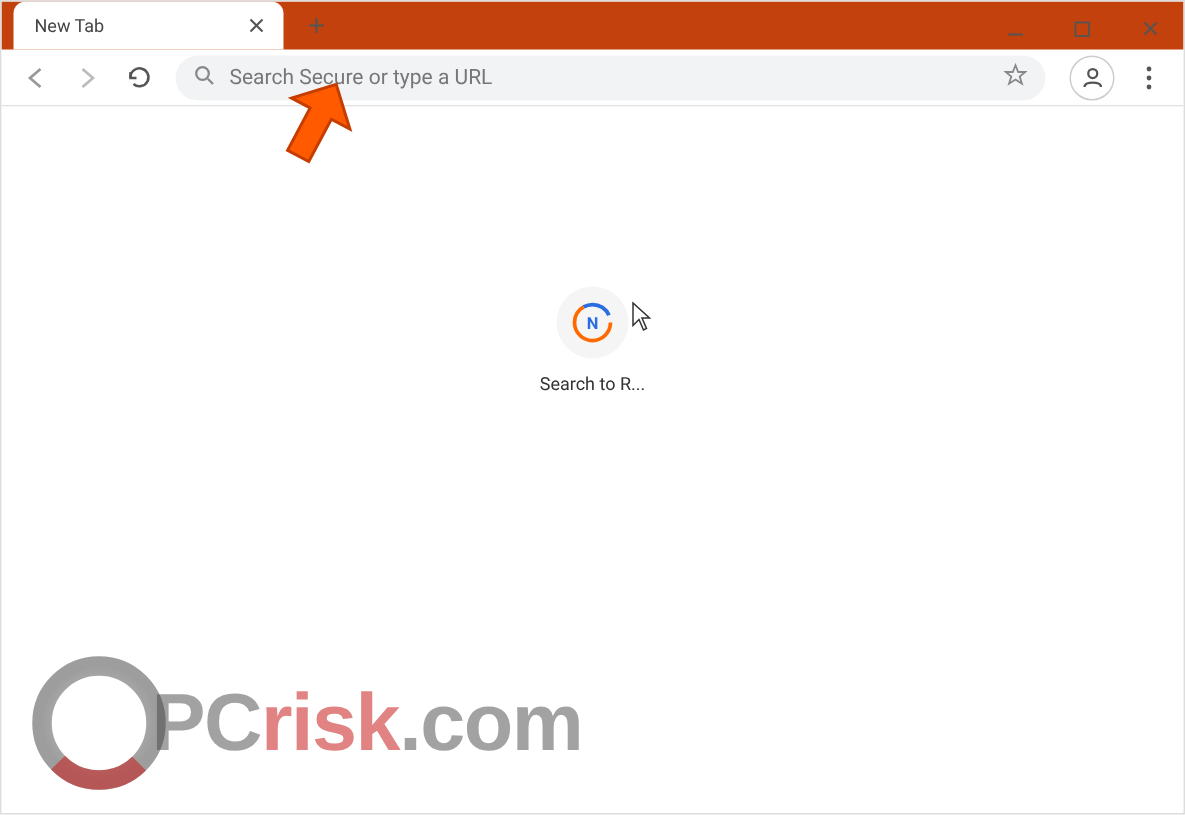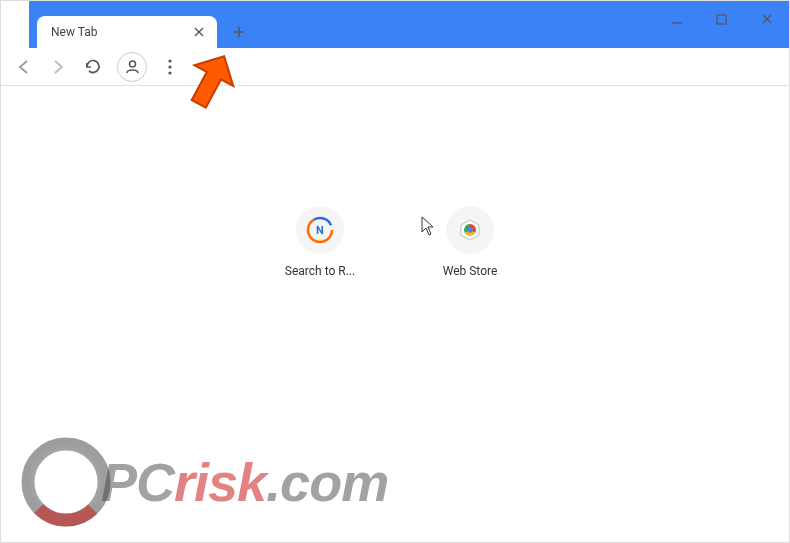--- a/index.html
+++ b/index.html
@@ -7,27 +7,26 @@
     font-family: -apple-system, BlinkMacSystemFont, "Segoe UI", Roboto, Arial, sans-serif;
     background: #fff;
     width: 790px;
     height: 543px;
     overflow: hidden;
     position: relative;
     border: 1px solid #ddd;
   }
   
   .tab-strip {
-    height: 47px;
-    background: #3b82f6;
+    height: 32px;
+    background: #c2410c;
     display: flex;
     align-items: flex-end;
     padding-left: 8px;
     position: relative;
-    margin-left: 28px;
   }
   .tab {
     height: 32px;
     background: #fff;
     border-radius: 8px 8px 0 0;
     display: flex;
     align-items: center;
     padding: 0 10px;
     min-width: 180px;
     font-size: 12px;
@@ -135,21 +134,20 @@
     left: 420px; top: 130px;
     pointer-events: none;
   }
   
   .watermark {
     position: absolute;
     left: 20px; bottom: 15px;
     font-family: Arial, sans-serif;
     font-size: 54px;
     font-weight: bold;
-    font-style: italic;
     color: rgba(70,70,70,0.5);
     letter-spacing: -1px;
     white-space: nowrap;
     display: flex; align-items: center;
   }
   .watermark .ring {
     width: 90px; height: 90px; margin-right: -10px;
     display:inline-block;
   }
   .watermark .red { color: rgba(200,30,30,0.55); }
@@ -199,20 +197,34 @@
   <div class="nav-btn">
     <svg width="18" height="18" viewBox="0 0 18 18">
         <path d="M6 3 L13 9 L6 15" fill="none" stroke="#bbb" stroke-width="1.8"></path>
       </svg>
   </div>
   <div class="nav-btn enabled">
     <svg width="17" height="17" viewBox="0 0 17 17">
         <path d="M3 9 A6 6 0 1 1 5 13" fill="none" stroke="#555" stroke-width="1.7"></path>
         <path d="M3 5 L3 9 L7 9" fill="none" stroke="#555" stroke-width="1.7"></path>
       </svg>
+  </div>
+  <div class="omnibox">
+    <span class="search-ico">
+      <svg width="14" height="14" viewBox="0 0 14 14">
+          <circle cx="6" cy="6" r="4.2" fill="none" stroke="#888" stroke-width="1.5"></circle>
+          <path d="M9.5 9.5 L13 13" stroke="#888" stroke-width="1.5"></path>
+        </svg>
+    </span>
+    <span class="placeholder">Search Secure or type a URL</span>
+    <span class="star">
+      <svg width="16" height="16" viewBox="0 0 16 16">
+          <path d="M8 1.5 L9.8 6 L14.5 6 L10.8 9 L12.3 13.8 L8 11 L3.7 13.8 L5.2 9 L1.5 6 L6.2 6 Z" fill="none" stroke="#888" stroke-width="1.2"></path>
+        </svg>
+    </span>
   </div>
   <div class="profile-btn">
     <svg width="17" height="17" viewBox="0 0 17 17">
         <circle cx="8.5" cy="6" r="3" fill="none" stroke="#555" stroke-width="1.5"></circle>
         <path d="M3 15 C3 11 14 11 14 15" fill="none" stroke="#555" stroke-width="1.5"></path>
       </svg>
   </div>
   <div class="menu-btn">
     <svg width="4" height="16" viewBox="0 0 4 16">
         <circle cx="2" cy="2" r="1.6" fill="#555"></circle>
@@ -226,33 +238,20 @@
   <div class="shortcuts">
     <div class="shortcut">
       <div class="circle">
         <svg width="28" height="28" viewBox="0 0 28 28">
           <circle cx="14" cy="14" r="12" fill="none" stroke="#ff6a00" stroke-width="2.5" stroke-dasharray="50 30"></circle>
           <circle cx="14" cy="14" r="12" fill="none" stroke="#2a6de0" stroke-width="2.5" stroke-dasharray="20 60" stroke-dashoffset="-50"></circle>
           <text x="14" y="18" text-anchor="middle" font-size="11" font-weight="bold" fill="#2a6de0">N</text>
         </svg>
       </div>
       <span class="label">Search to R...</span>
-    </div>
-    <div class="shortcut">
-      <div class="circle">
-        <svg width="26" height="26" viewBox="0 0 26 26">
-          <path d="M4 8 L13 3 L22 8 L22 18 L13 23 L4 18 Z" fill="#fff" stroke="#888" stroke-width="0.5"></path>
-          <circle cx="13" cy="13" r="6" fill="#fff"></circle>
-          <path d="M13 7 A6 6 0 0 1 18.2 16 L13 13 Z" fill="#ea4335"></path>
-          <path d="M18.2 16 A6 6 0 0 1 7.8 16 L13 13 Z" fill="#fbbc05"></path>
-          <path d="M7.8 16 A6 6 0 0 1 13 7 L13 13 Z" fill="#34a853"></path>
-          <circle cx="13" cy="13" r="2.8" fill="#4285f4"></circle>
-        </svg>
-      </div>
-      <span class="label">Web Store</span>
     </div>
   </div>
 
   <div class="cursor">
     <svg width="14" height="20" viewBox="0 0 14 20">
       <path d="M1 1 L1 16 L5 12 L8 19 L10 18 L7 11 L12 11 Z" fill="#fff" stroke="#333" stroke-width="1"></path>
     </svg>
   </div>
 </div>
 

